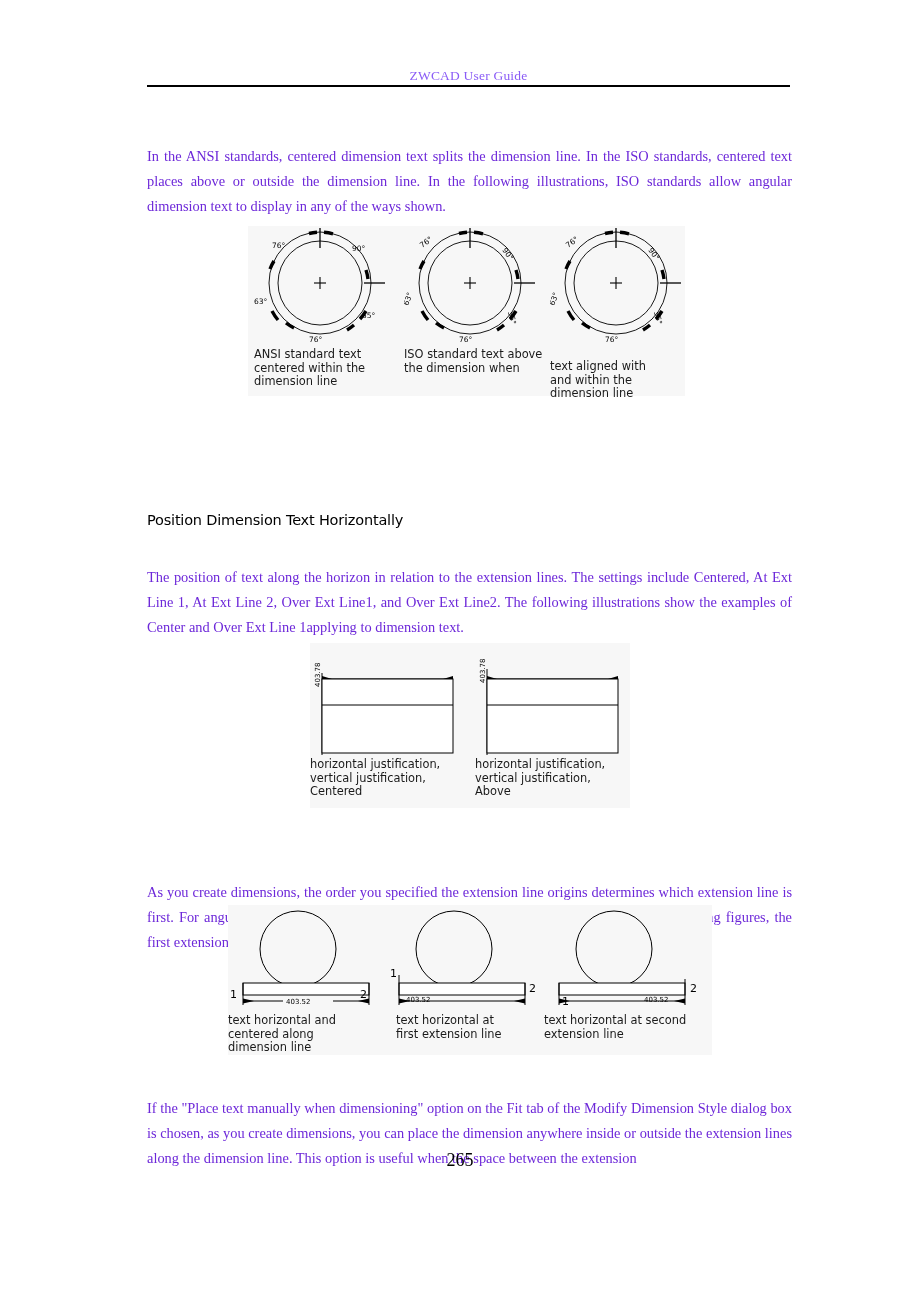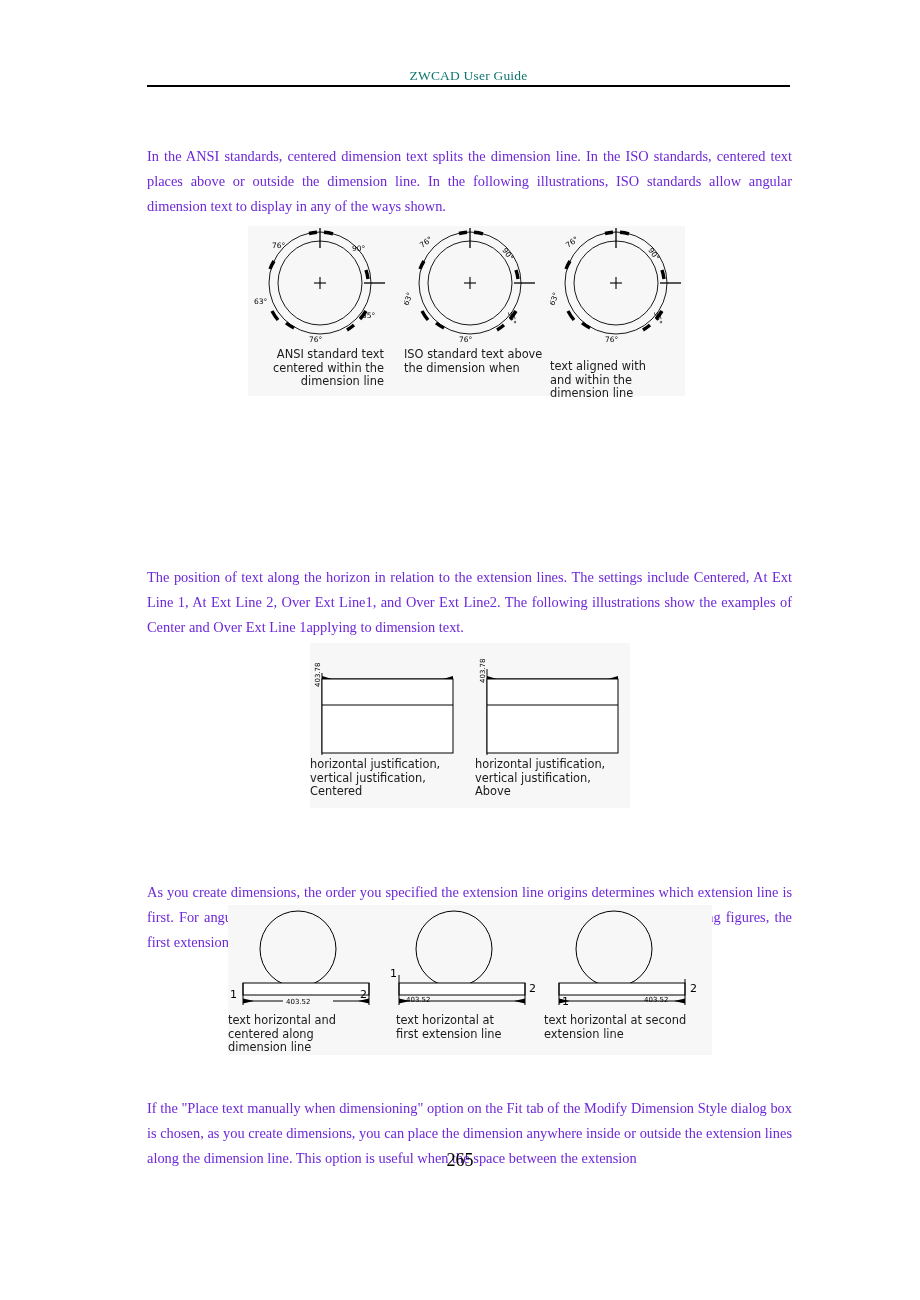--- a/index.html
+++ b/index.html
@@ -29,21 +29,21 @@
     position: absolute;
     left: 147px;
     top: 66px;
     width: 643px;
     text-align: center;
   }
   .header-title {
     font-family: "Liberation Serif", "DejaVu Serif", serif;
     font-size: 13.5px;
     letter-spacing: .2px;
-    color: #0f766e;
+    color: #8b5cf6;
   }
   .header-rule {
     position: absolute;
     left: 147px;
     top: 85px;
     width: 643px;
     height: 0;
     border-top: 2px solid #000;
   }
 
@@ -145,21 +145,21 @@
 
         <line x1="60" y1="57" x2="72" y2="57" stroke="#000" stroke-width="1.1"></line>
         <line x1="66" y1="51" x2="66" y2="63" stroke="#000" stroke-width="1.1"></line>
 
         <text class="angtext" x="18" y="22">76°</text>
         <text class="angtext" x="98" y="25">90°</text>
         <text class="angtext" x="0" y="78">63°</text>
         <text class="angtext" x="108" y="92">55°</text>
         <text class="angtext" x="55" y="116">76°</text>
       </svg>
-      <div class="caption" style="width:130px; margin-top:4px;text-align:right;">ANSI standard text
+      <div class="caption" style="width:130px; margin-top:4px;">ANSI standard text
 centered within the
 dimension line</div>
     </div>
 
     <div class="fig-cell" style="left:156px; top:0px;">
       <svg width="136" height="118" viewBox="0 0 136 118">
         <circle cx="66" cy="57" r="51" fill="none" stroke="#000" stroke-width="0.9"></circle>
         <circle cx="66" cy="57" r="42" fill="none" stroke="#000" stroke-width="0.9"></circle>
         <g stroke="#000" stroke-width="3.4" fill="none">
           <path d="M55 7.5 A51 51 0 0 1 63 6.2"></path>
@@ -210,20 +210,21 @@
         <text class="angtext" x="104" y="86" transform="rotate(76 104 86)">55°</text>
         <text class="angtext" x="55" y="116">76°</text>
       </svg>
       <div class="caption" style="width:130px; margin-top:16px;">text aligned with
 and within the
 dimension line</div>
     </div>
   </div>
 
 
+  <div class="heading" style="top:512px;">Position Dimension Text Horizontally</div>
 
   <div class="para" style="top:565px;">The position of text along the horizon in relation to the extension lines. The settings include Centered, At Ext Line 1, At Ext Line 2, Over Ext Line1, and Over Ext Line2. The following illustrations show the examples of Center and Over Ext Line 1applying to dimension text.</div>
 
   <div class="figure" style="left:310px; top:643px; width:320px; height:165px;">
 
     <div class="fig-cell" style="left:0px; top:0px;">
       <svg width="155" height="112" viewBox="0 0 155 112">
 
         <text class="dimtext" x="0" y="0" transform="translate(10,44) rotate(-90)">403.78</text>
 

